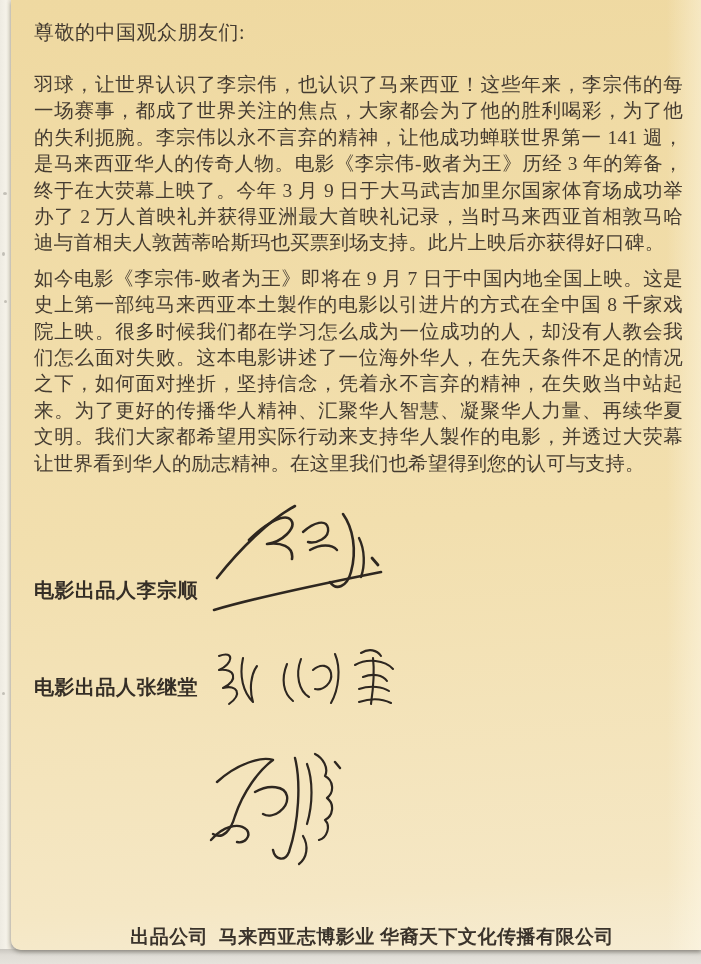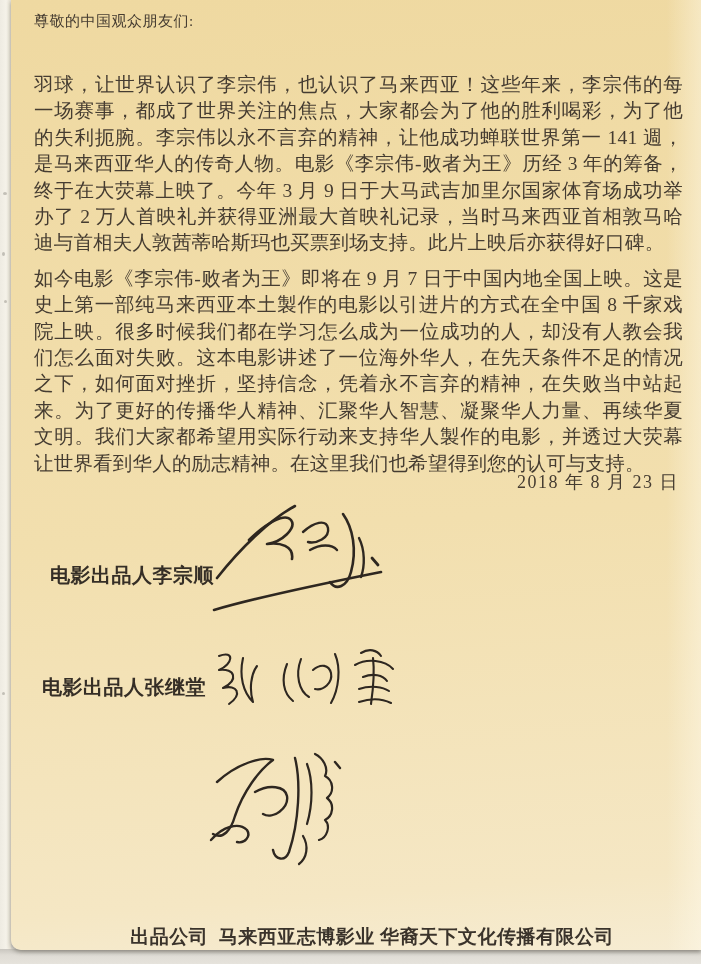--- a/index.html
+++ b/index.html
@@ -40,22 +40,22 @@
     width: 690px; height: 950px;
     border-bottom-left-radius: 10px;
     background:
       linear-gradient(90deg, rgba(255,252,240,0) 95%, rgba(255,250,235,.45) 100%),
       linear-gradient(176deg, #efd9a1 0%, #f2dfae 55%, #f5e7c4 92%, #f6ecd2 100%);
     box-shadow: 0 2px 4px rgba(60,55,45,.45);
     color: #453c31;
   }
   .salutation {
     position: absolute;
-    left: 23px; top: 12px;
-    font-size: 15px;
+    left: 23px; top: 19px;
+    font-size: 20px;
     letter-spacing: .5px;
   }
   .body-text {
     position: absolute;
     left: 23px; right: 18px; top: 64px;
     text-align: justify;
     text-justify: inter-character;
     word-break: break-all;
   }
   .body-text p {
@@ -113,37 +113,36 @@
 
   <div class="paper">
 
     <div class="salutation">尊敬的中国观众朋友们:</div>
 
     <div class="body-text">
       <p>羽球，让世界认识了李宗伟，也认识了马来西亚！这些年来，李宗伟的每一场赛事，都成了世界关注的焦点，大家都会为了他的胜利喝彩，为了他的失利扼腕。李宗伟以永不言弃的精神，让他成功蝉联世界第一 141 週，是马来西亚华人的传奇人物。电影《李宗伟-败者为王》历经 3 年的筹备，终于在大荧幕上映了。今年 3 月 9 日于大马武吉加里尔国家体育场成功举办了 2 万人首映礼并获得亚洲最大首映礼记录，当时马来西亚首相敦马哈迪与首相夫人敦茜蒂哈斯玛也买票到场支持。此片上映后亦获得好口碑。</p>
       <p>如今电影《李宗伟-败者为王》即将在 9 月 7 日于中国内地全国上映。这是史上第一部纯马来西亚本土製作的电影以引进片的方式在全中国 8 千家戏院上映。很多时候我们都在学习怎么成为一位成功的人，却没有人教会我们怎么面对失败。这本电影讲述了一位海外华人，在先天条件不足的情况之下，如何面对挫折，坚持信念，凭着永不言弃的精神，在失败当中站起来。为了更好的传播华人精神、汇聚华人智慧、凝聚华人力量、再续华夏文明。我们大家都希望用实际行动来支持华人製作的电影，并透过大荧幕让世界看到华人的励志精神。在这里我们也希望得到您的认可与支持。</p>
     </div>
 
-    <div class="date-line">2018 年 8 月 23 日</div>
 
-    <div class="sig-label" style="top:562px;margin-left:16px;">电影出品人李宗顺</div>
+    <div class="sig-label" style="top:577px;">电影出品人李宗顺</div>
     <div class="sig-ink" style="left:198px;top:498px;">
       <svg width="182" height="122" viewBox="0 0 182 122">
         <path stroke-width="2.6" d="M8,80 C30,52 60,22 86,8"></path>
         <path stroke-width="2.6" d="M40,42 C58,24 76,15 82,22 C88,30 73,44 58,46 C71,44 85,48 83,61"></path>
         <path stroke-width="2.4" d="M94,34 C105,24 117,21 119,30 C121,40 107,46 99,44"></path>
         <path stroke-width="2.4" d="M101,52 C111,46 123,46 128,52"></path>
         <path stroke-width="2.6" d="M134,16 C144,30 148,52 142,74 C138,89 127,93 121,84"></path>
         <path stroke-width="2.4" d="M150,40 C156,52 156,68 152,79"></path>
         <path stroke-width="2.6" d="M5,112 C52,98 122,84 172,74"></path>
         <path stroke-width="2.8" d="M163,60 L169,67"></path>
       </svg>
     </div>
 
-    <div class="sig-label" style="top:674px;margin-left:8px;">电影出品人张继堂</div>
+    <div class="sig-label" style="top:674px;">电影出品人张继堂</div>
     <div class="sig-ink" style="left:196px;top:644px;">
       <svg width="198" height="80" viewBox="0 0 198 80">
         <path stroke-width="2.1" d="M12,12 C28,6 26,20 12,26 C28,24 32,36 16,44 C30,40 36,50 22,60"></path>
         <path stroke-width="2.1" d="M36,14 C32,32 36,48 46,58 C42,45 44,30 50,22"></path>
         <path stroke-width="2.1" d="M80,20 C74,35 76,49 86,57"></path>
         <path stroke-width="2.1" d="M94,15 C88,31 92,47 102,53"></path>
         <path stroke-width="2.1" d="M106,26 C114,19 122,21 124,29 C126,39 116,47 108,45"></path>
         <path stroke-width="2.1" d="M128,10 C134,24 132,45 124,59"></path>
         <path stroke-width="2.1" d="M154,9 C162,4 170,6 174,12"></path>
         <path stroke-width="2.1" d="M148,21 C160,14 178,16 186,25"></path>

